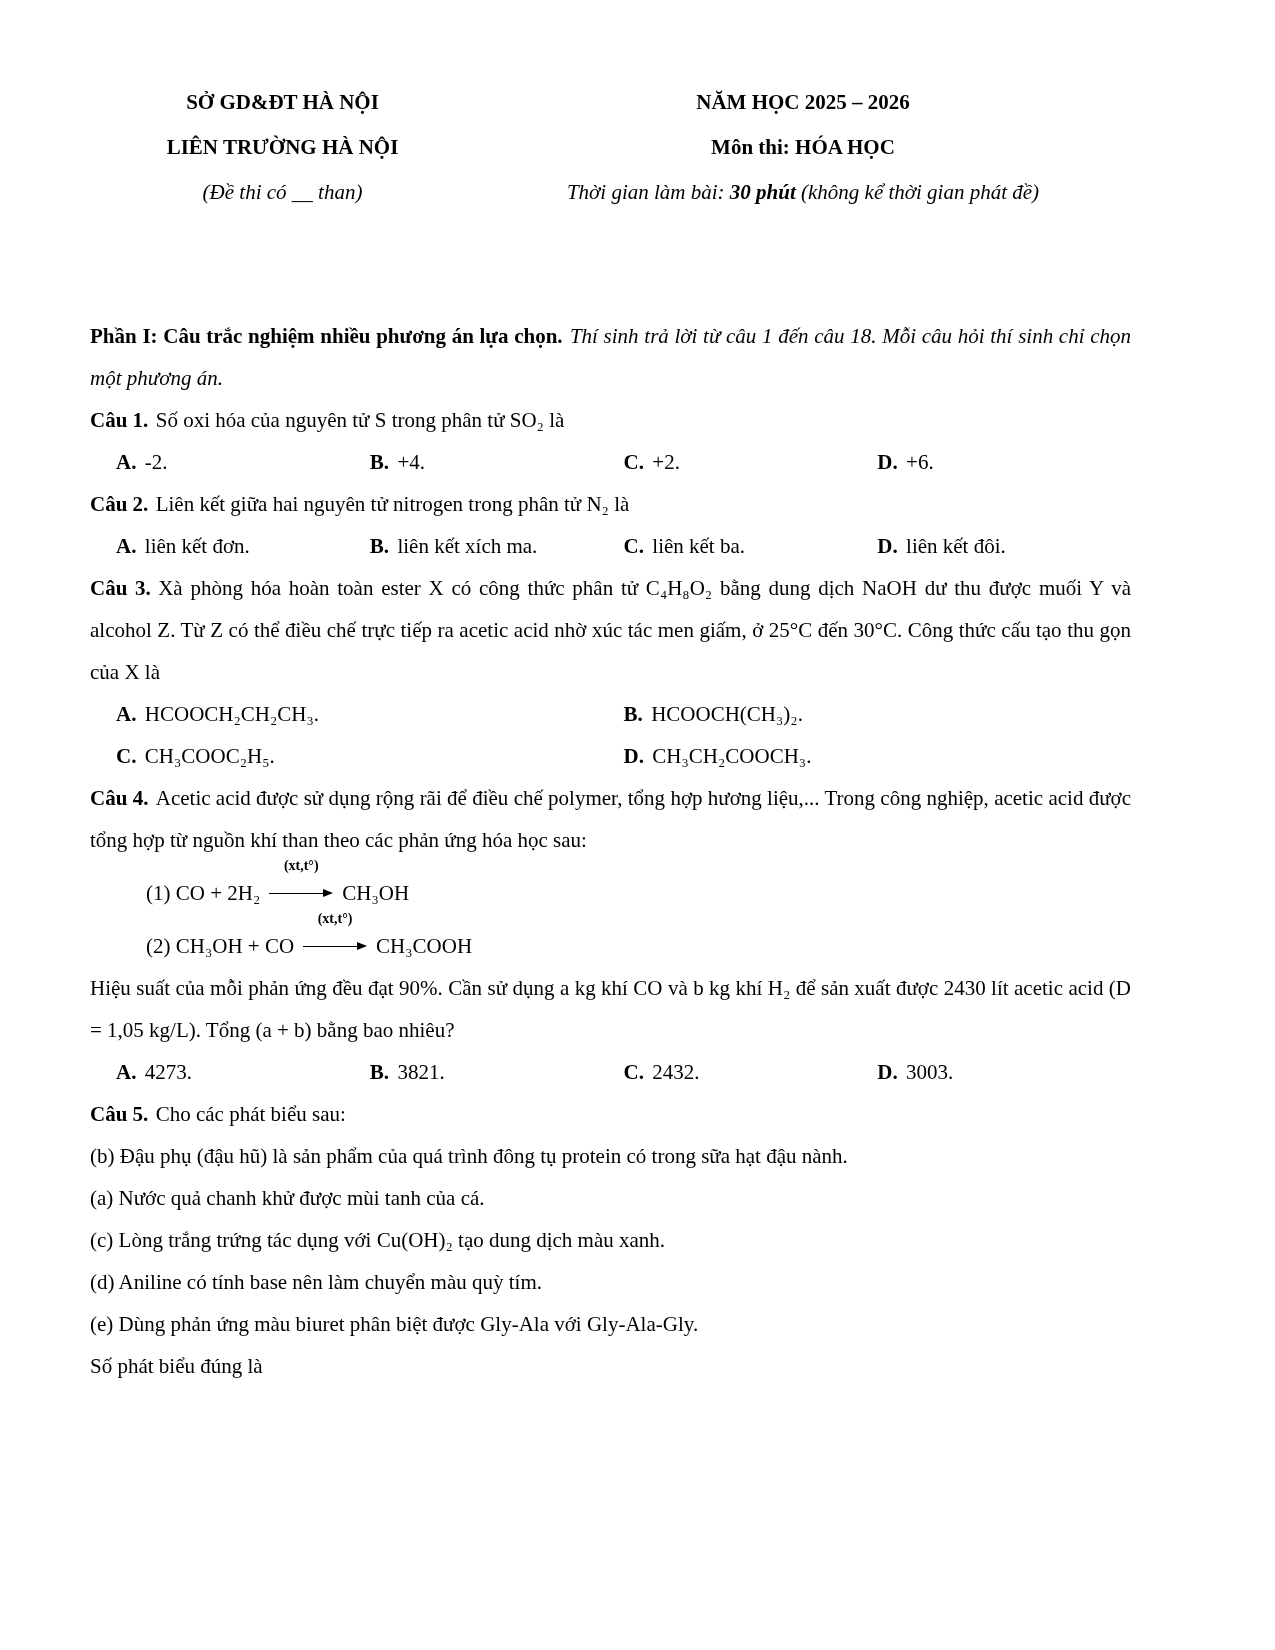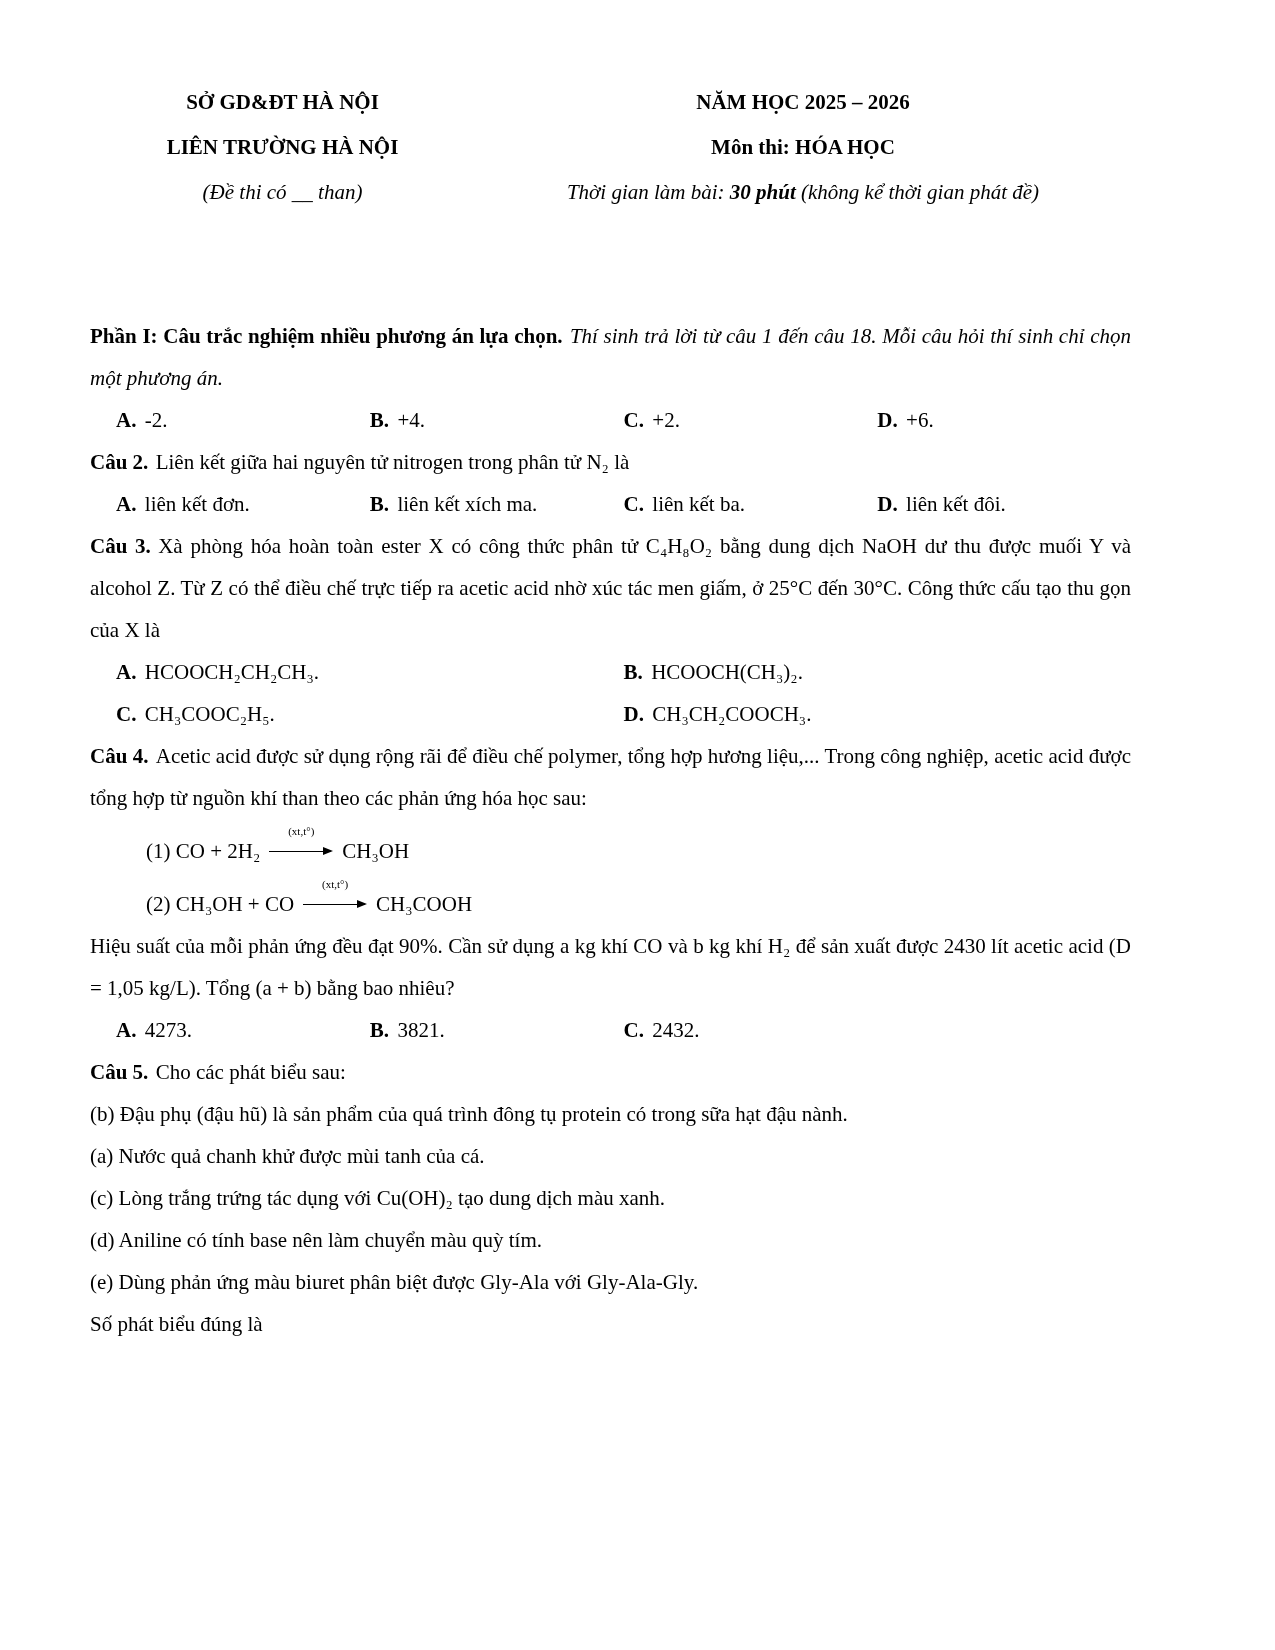--- a/index.html
+++ b/index.html
@@ -57,25 +57,26 @@
   .arrow-head {
     position: absolute;
     right: 0; top: -0.8px;
     width: 0; height: 0;
     border-left: 10px solid #000;
     border-top: 4.6px solid transparent;
     border-bottom: 4.6px solid transparent;
   }
   .rxn-cond {
     position: absolute;
-    left: 50%; bottom: 21px;
+    left: 50%; bottom: 27px;
     transform: translateX(-50%);
-    font-size: 11px;
+    font-size: 14px;
     line-height: 1;
     white-space: nowrap;
+    font-weight: bold;
   }
 </style>
 </head>
 <body>
 
 <div class="page">
 
   <div class="header">
     <div class="header-left">
       <p class="b">SỞ GD&amp;ĐT HÀ NỘI</p>
@@ -86,20 +87,21 @@
       <p class="b">NĂM HỌC 2025 – 2026</p>
       <p class="b">Môn thi: HÓA HỌC</p>
       <p class="i"><span>Thời gian làm bài: </span><span class="b">30 phút</span><span> (không kể thời gian phát đề)</span></p>
     </div>
   </div>
 
   <div class="content">
 
     <p class="para"><span class="q-label">Phần I: Câu trắc nghiệm nhiều phương án lựa chọn.</span><span class="i">Thí sinh trả lời từ câu 1 đến câu 18. Mỗi câu hỏi thí sinh chỉ chọn một phương án.</span></p>
 
+    <p class="para"><span class="q-label">Câu 1.</span><span>Số oxi hóa của nguyên tử S trong phân tử SO₂ là</span></p>
     <div class="options">
       <span><span class="opt-letter">A.</span><span>-2.</span></span>
       <span><span class="opt-letter">B.</span><span>+4.</span></span>
       <span><span class="opt-letter">C.</span><span>+2.</span></span>
       <span><span class="opt-letter">D.</span><span>+6.</span></span>
     </div>
 
     <p class="para"><span class="q-label">Câu 2.</span><span>Liên kết giữa hai nguyên tử nitrogen trong phân tử N₂ là</span></p>
     <div class="options">
       <span><span class="opt-letter">A.</span><span>liên kết đơn.</span></span>
@@ -120,20 +122,21 @@
 
     <p class="reaction"><span>(1) CO + 2H₂</span><span class="rxn-arrow"><span class="rxn-cond">(xt,t°)</span><span class="arrow-shaft"></span><span class="arrow-head"></span></span><span>CH₃OH</span></p>
 
     <p class="reaction"><span>(2) CH₃OH + CO</span><span class="rxn-arrow"><span class="rxn-cond">(xt,t°)</span><span class="arrow-shaft"></span><span class="arrow-head"></span></span><span>CH₃COOH</span></p>
 
     <p class="para">Hiệu suất của mỗi phản ứng đều đạt 90%. Cần sử dụng a kg khí CO và b kg khí H₂ để sản xuất được 2430 lít acetic acid (D = 1,05 kg/L). Tổng (a + b) bằng bao nhiêu?</p>
     <div class="options">
       <span><span class="opt-letter">A.</span><span>4273.</span></span>
       <span><span class="opt-letter">B.</span><span>3821.</span></span>
       <span><span class="opt-letter">C.</span><span>2432.</span></span>
+      <span><span class="opt-letter">D.</span><span>3003.</span></span>
     </div>
 
     <p class="para"><span class="q-label">Câu 5.</span><span>Cho các phát biểu sau:</span></p>
     <div class="statements">
       <p class="para">(b) Đậu phụ (đậu hũ) là sản phẩm của quá trình đông tụ protein có trong sữa hạt đậu nành.</p>
       <p class="para">(a) Nước quả chanh khử được mùi tanh của cá.</p>
       <p class="para">(c) Lòng trắng trứng tác dụng với Cu(OH)₂ tạo dung dịch màu xanh.</p>
       <p class="para">(d) Aniline có tính base nên làm chuyển màu quỳ tím.</p>
       <p class="para">(e) Dùng phản ứng màu biuret phân biệt được Gly-Ala với Gly-Ala-Gly.</p>
     </div>

